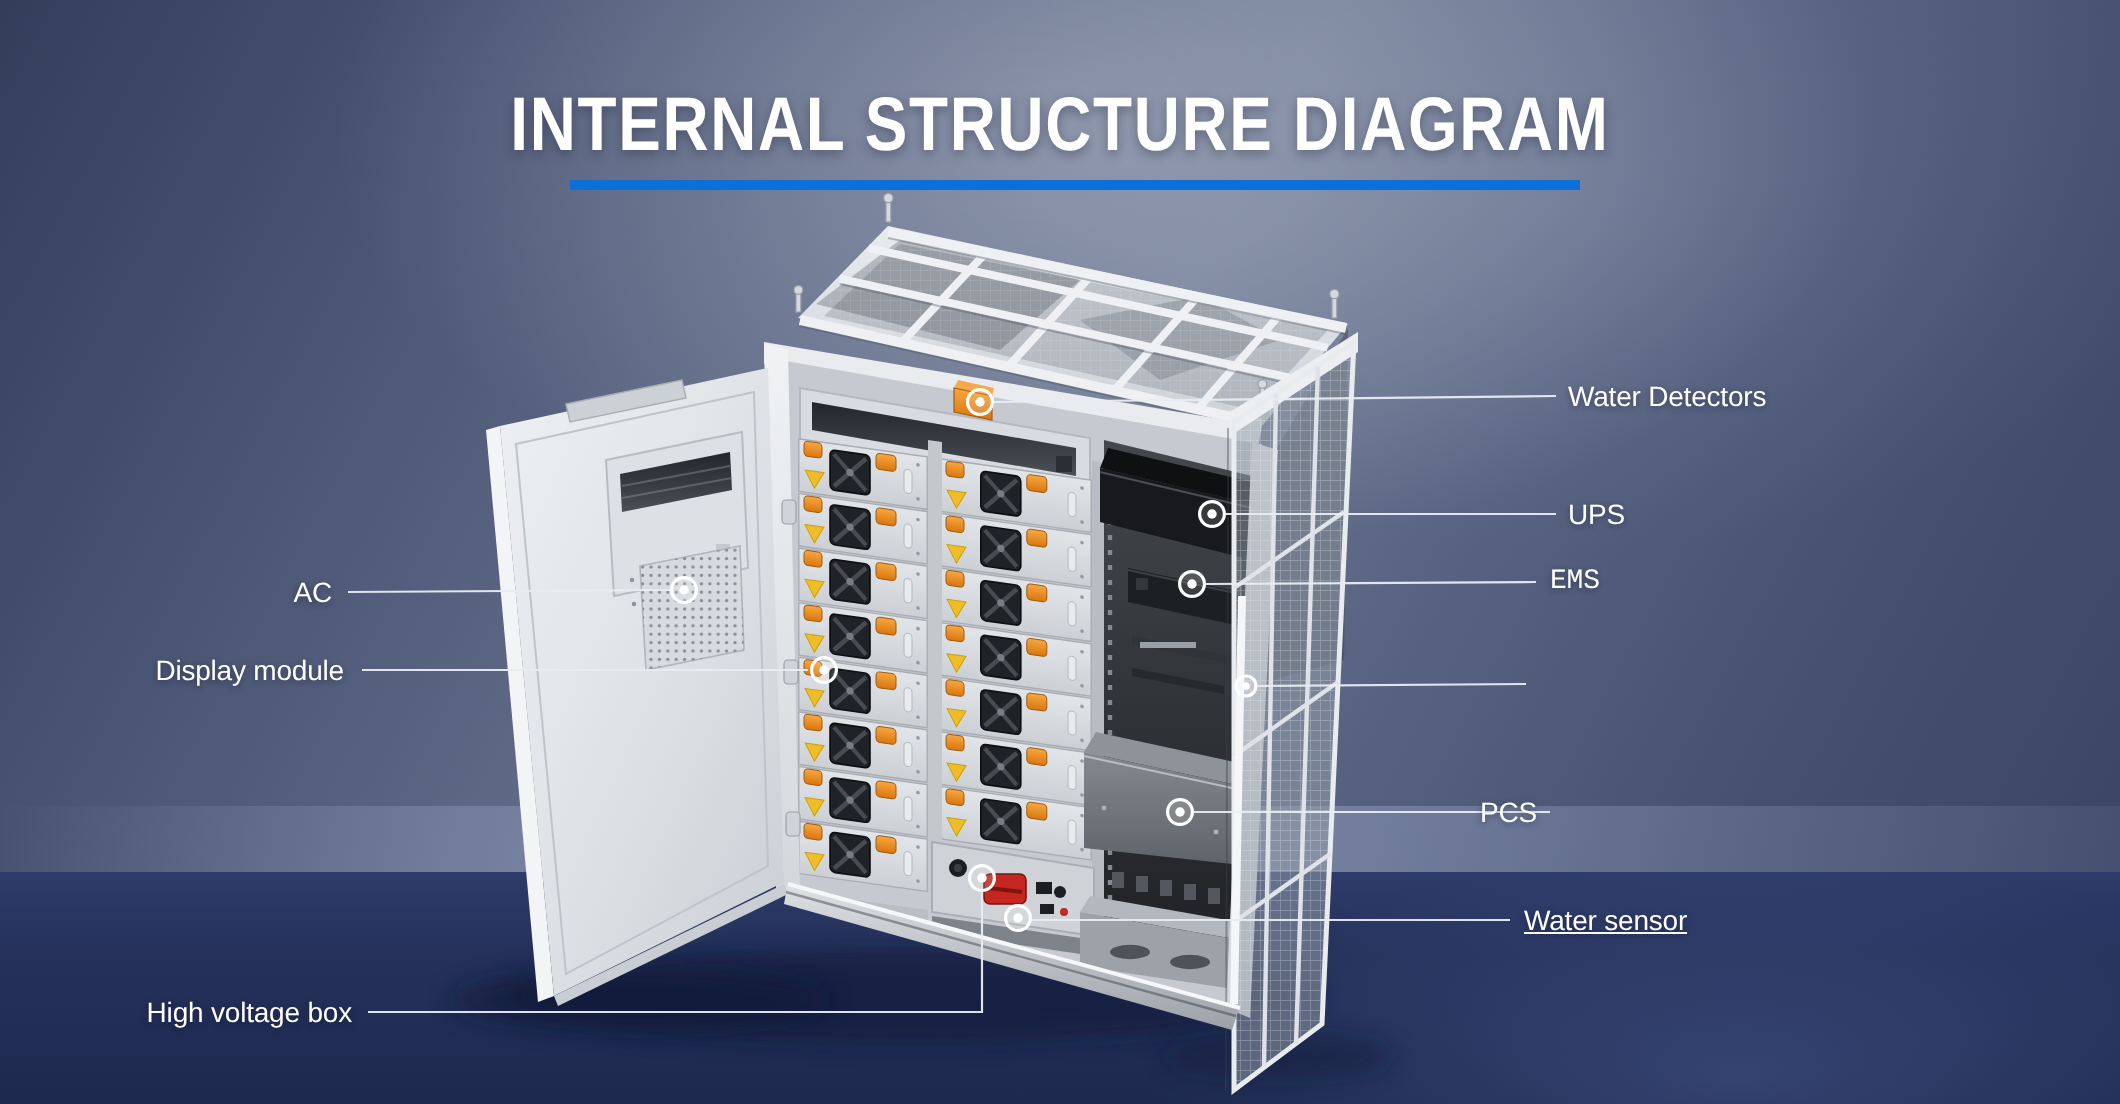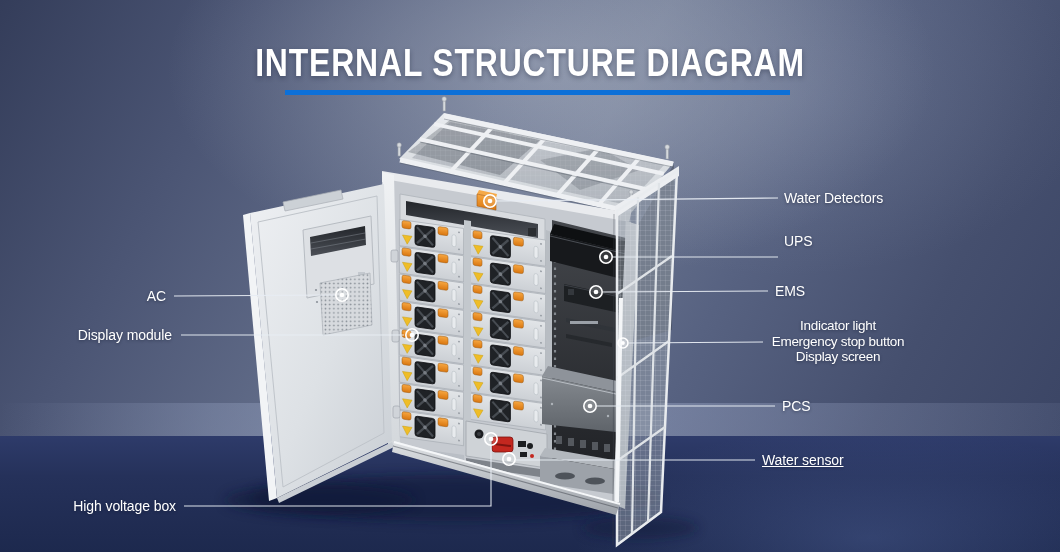--- a/index.html
+++ b/index.html
@@ -25,23 +25,23 @@
     text-shadow:0 2px 6px rgba(18,24,44,0.35);white-space:nowrap;}
   .title-rule{position:absolute;top:90px;left:285px;width:505px;height:5px;background:#0d70d8;}
   svg{position:absolute;left:0;top:0;}
   
   .lbl{position:absolute;color:#ffffff;font-size:14px;line-height:18px;white-space:nowrap;
     text-shadow:0 1px 3px rgba(18,24,44,0.45);letter-spacing:-0.1px;}
   .lbl-ac{right:894px;top:287px;text-align:left;}
   .lbl-battery{right:888px;top:326px;text-align:right;}
   .lbl-hv{right:884px;top:497px;text-align:right;margin-left:48px;}
   .lbl-fire{left:784px;top:189px;}
-  .lbl-ups{left:784px;top:232px;}
-  .lbl-ems{left:775px;top:282px;}
-  .lbl-pcs{left:782px;top:397px;}
+  .lbl-ups{left:784px;top:248px;}
+  .lbl-ems{left:775px;top:282px;font-family:Liberation Mono, monospace;}
+  .lbl-pcs{left:740px;top:397px;}
   .lbl-water{left:762px;top:451px;text-decoration:underline;}
   .lbl-group{left:770px;top:318px;width:136px;text-align:center;font-size:13.5px;line-height:15.5px;letter-spacing:-0.3px;}
   .lbl-group div{white-space:nowrap;}
 </style>
 </head>
 <body>
 
 <div id="stage">
   <div class="bg-main"></div>
   <div class="bg-horizon"></div>
@@ -524,20 +524,15 @@
 
   <div class="title">INTERNAL STRUCTURE DIAGRAM</div>
   <div class="title-rule"></div>
 
   <div class="lbl lbl-ac">AC</div>
   <div class="lbl lbl-battery">Display module</div>
   <div class="lbl lbl-hv">High voltage box</div>
   <div class="lbl lbl-fire">Water Detectors</div>
   <div class="lbl lbl-ups">UPS</div>
   <div class="lbl lbl-ems">EMS</div>
-  <div class="lbl lbl-group">
-    <div>Indicator light</div>
-    <div>Emergency stop button</div>
-    <div>Display screen</div>
-  </div>
   <div class="lbl lbl-pcs">PCS</div>
   <div class="lbl lbl-water">Water sensor</div>
 </div>
 
 </body></html>

